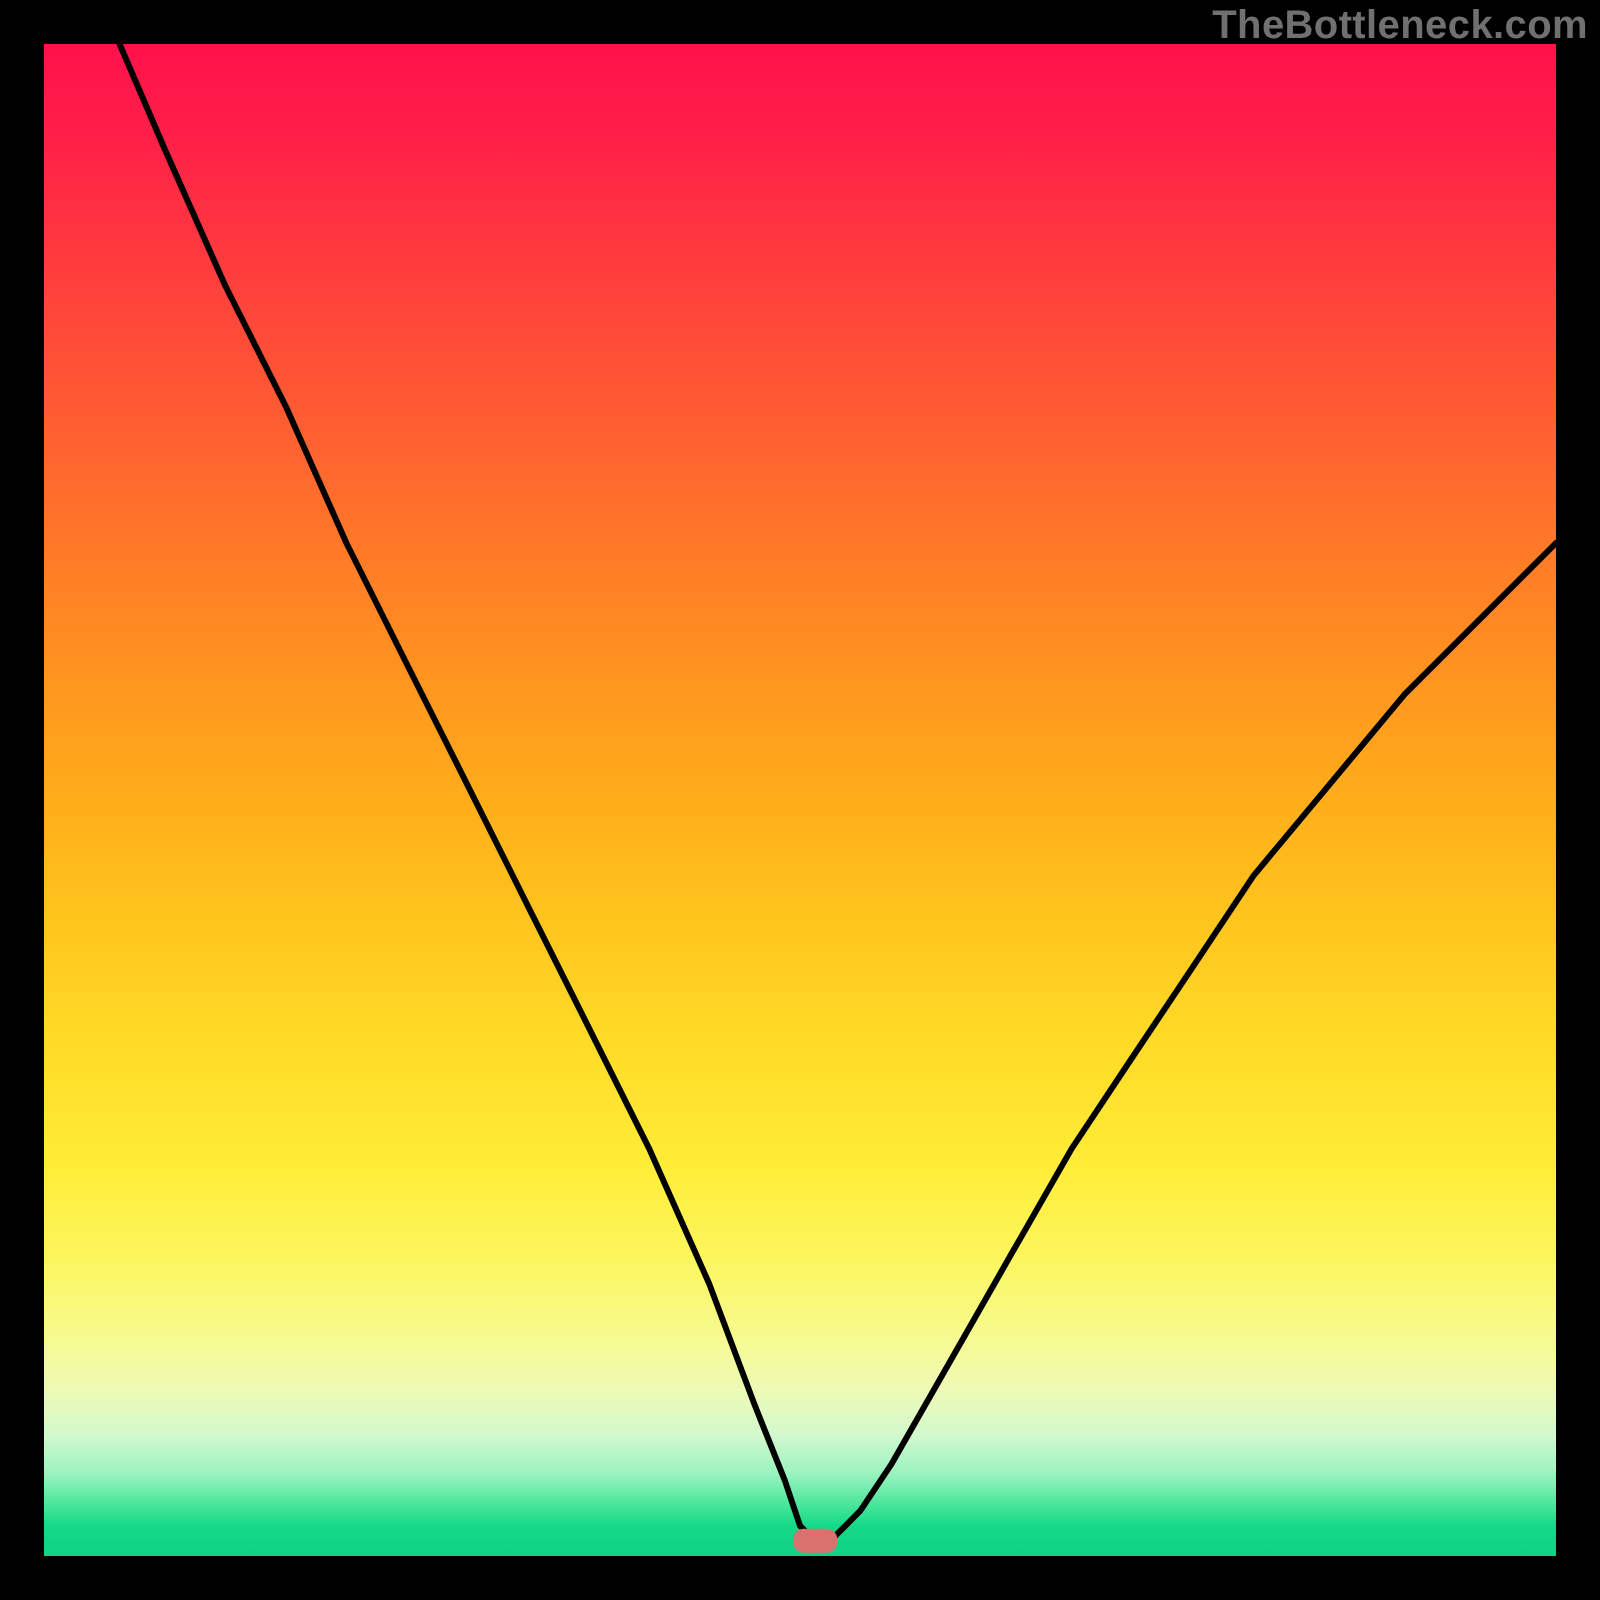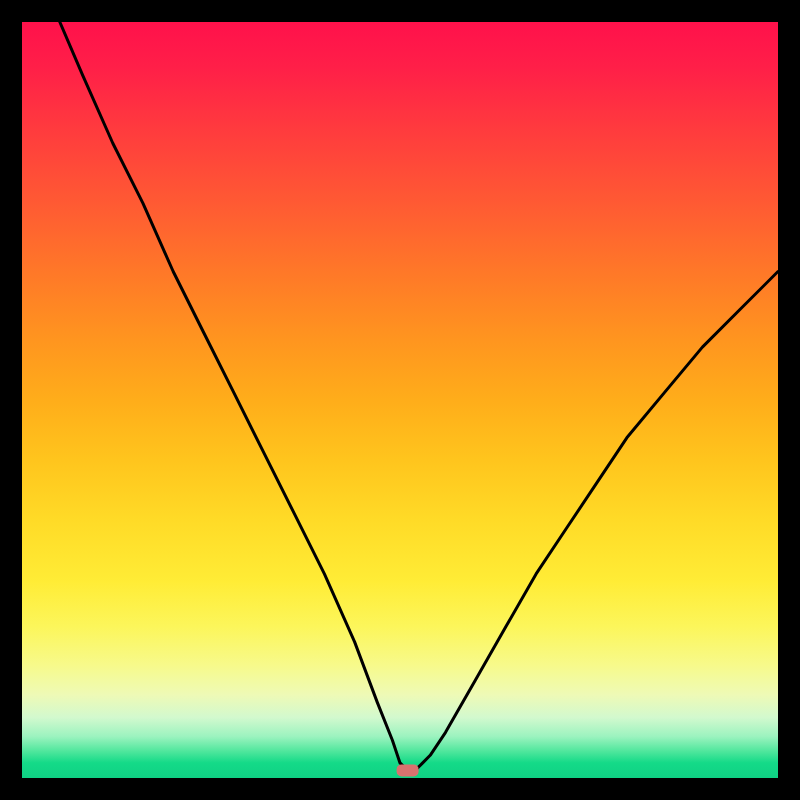--- a/index.html
+++ b/index.html
@@ -72,20 +72,21 @@
     font-size: 20px;
     font-weight: 600;
     letter-spacing: 0.2px;
     user-select: none;
   }
 </style>
 </head>
 <body>
 
 <div class="frame">
+  <div class="watermark">TheBottleneck.com</div>
 
   <div class="plot-area">
     <div class="gradient"></div>
     <svg class="curve-svg" viewBox="0 0 756 756" preserveAspectRatio="none">
       <path id="curve-path" fill="none" stroke="#000" stroke-width="3" stroke-linejoin="round" stroke-linecap="round" d="M37.8 0.0 L60.5 52.9 L90.7 121.0 L121.0 181.4 L151.2 249.5 L181.4 310.0 L211.7 370.4 L241.9 430.9 L272.2 491.4 L302.4 551.9 L332.6 619.9 L355.3 680.4 L370.4 718.2 L378.0 740.9 L385.6 748.4 L393.1 748.4 L400.7 740.9 L408.2 733.3 L423.4 710.6 L453.6 657.7 L483.8 604.8 L514.1 551.9 L544.3 506.5 L574.6 461.2 L604.8 415.8 L642.6 370.4 L680.4 325.1 L718.2 287.3 L756.0 249.5 "></path>
       <rect id="marker-rect" class="marker" rx="5" ry="5" width="22" height="12" x="374.6" y="742.4"></rect>
     </svg>
   </div>
 </div>
 

